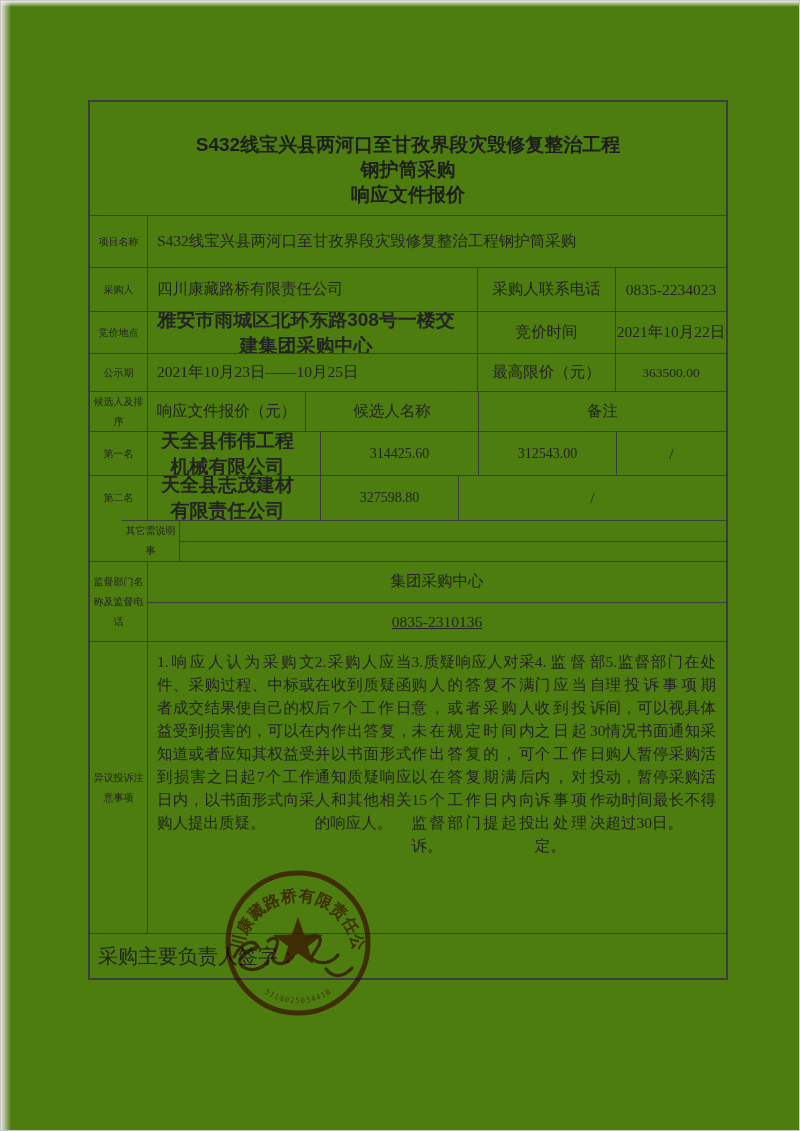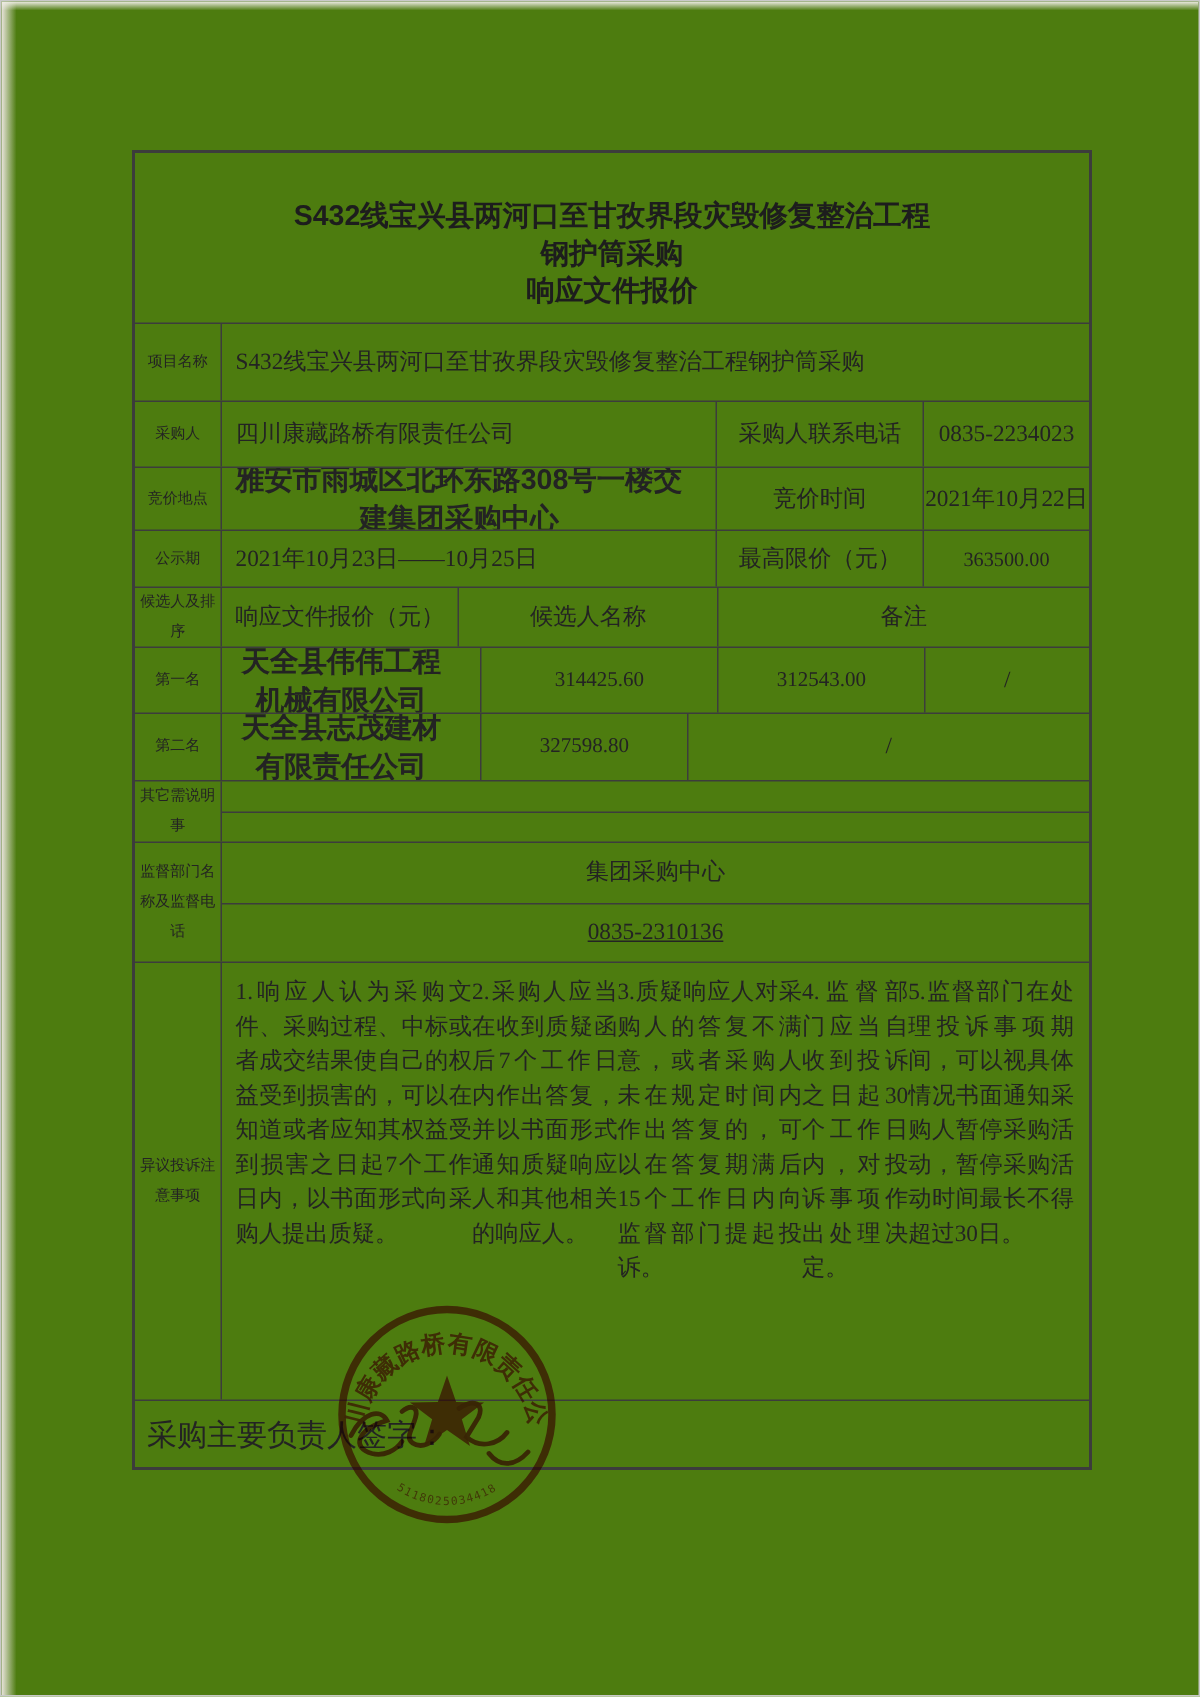--- a/index.html
+++ b/index.html
@@ -140,21 +140,21 @@
       <div class="cell fs15 w-rem">/</div>
     </div>
 
     <div class="row" style="height:45px;">
       <div class="cell nol labelcol">第二名</div>
       <div class="cell left bold-name w-name">天全县志茂建材有限责任公司</div>
       <div class="cell fs14 w-p2">327598.80</div>
       <div class="cell fs15 w-rem">/</div>
     </div>
 
-    <div class="row" style="height:41px;">
+    <div class="row" style="height:41px;margin-left:32px;">
       <div class="cell nol labelcol">其它需说明事</div>
       <div class="stack">
         <div class="substack" style="flex:1 1 50%;"></div>
         <div class="substack" style="flex:1 1 50%;"></div>
       </div>
     </div>
 
     <div class="row" style="height:80px;">
       <div class="cell nol labelcol">监督部门名称及监督电话</div>
       <div class="stack">

